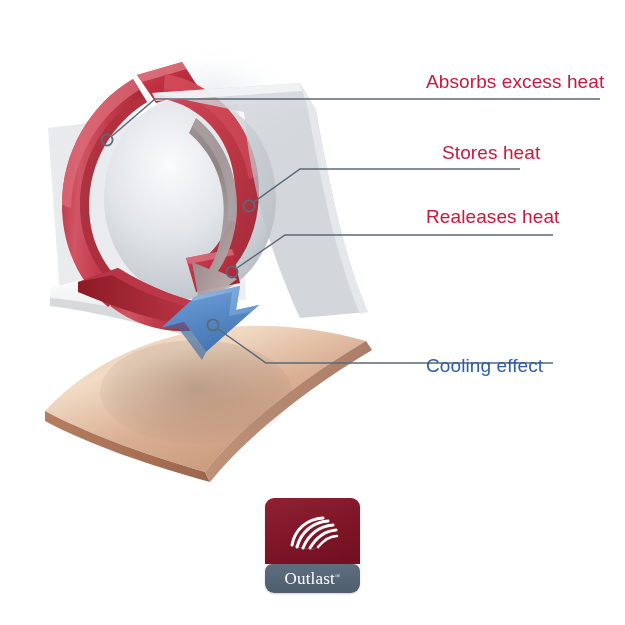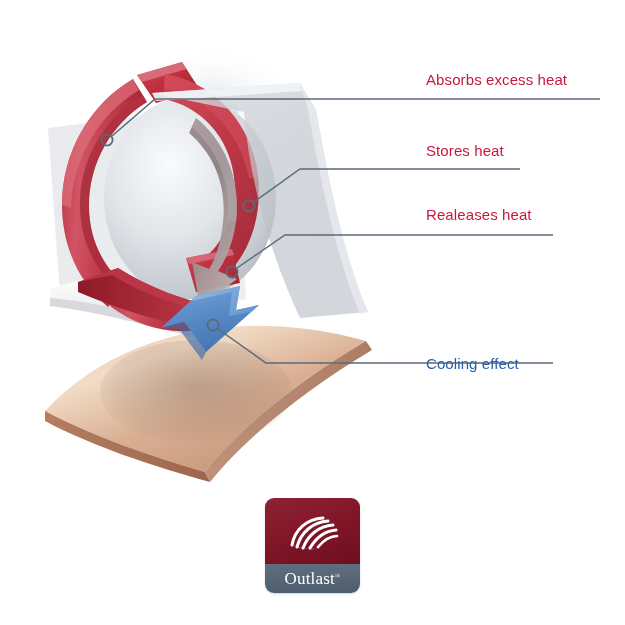--- a/index.html
+++ b/index.html
@@ -21,31 +21,31 @@
   }
   #scene {
     position: absolute;
     inset: 0;
     width: 625px;
     height: 625px;
   }
   .label {
     position: absolute;
     white-space: nowrap;
-    font-size: 15px;
+    font-size: 19px;
     letter-spacing: 0.1px;
   }
   .label-heat {
     color: #C9183E;
   }
   .label-cool {
     color: #2C5FA8;
   }
   #lbl-absorbs { left: 426px; top: 71px; }
-  #lbl-stores  { left: 426px; top: 142px; }
+  #lbl-stores  { left: 442px; top: 142px; }
   #lbl-release { left: 426px; top: 206px; }
   #lbl-cooling { left: 426px; top: 338px; margin-top: 17px; }
 
   #logo {
     position: absolute;
     left: 265px;
     top: 498px;
     width: 95px;
     height: 95px;
     border-radius: 9px;
@@ -61,20 +61,21 @@
   }
   #logo-bottom {
     position: absolute;
     left: 0; top: 66px;
     width: 100%;
     height: 29px;
     background: linear-gradient(180deg, #5E6E7E 0%, #4E5E6E 100%);
     display: flex;
     align-items: center;
     justify-content: center;
+    border-radius: 7px;
   }
   #logo-wordmark {
     color: #ffffff;
     font-family: "Liberation Serif", serif;
     font-size: 17px;
     line-height: 1;
     letter-spacing: 0.2px;
     position: relative;
     top: -0.5px;
   }

